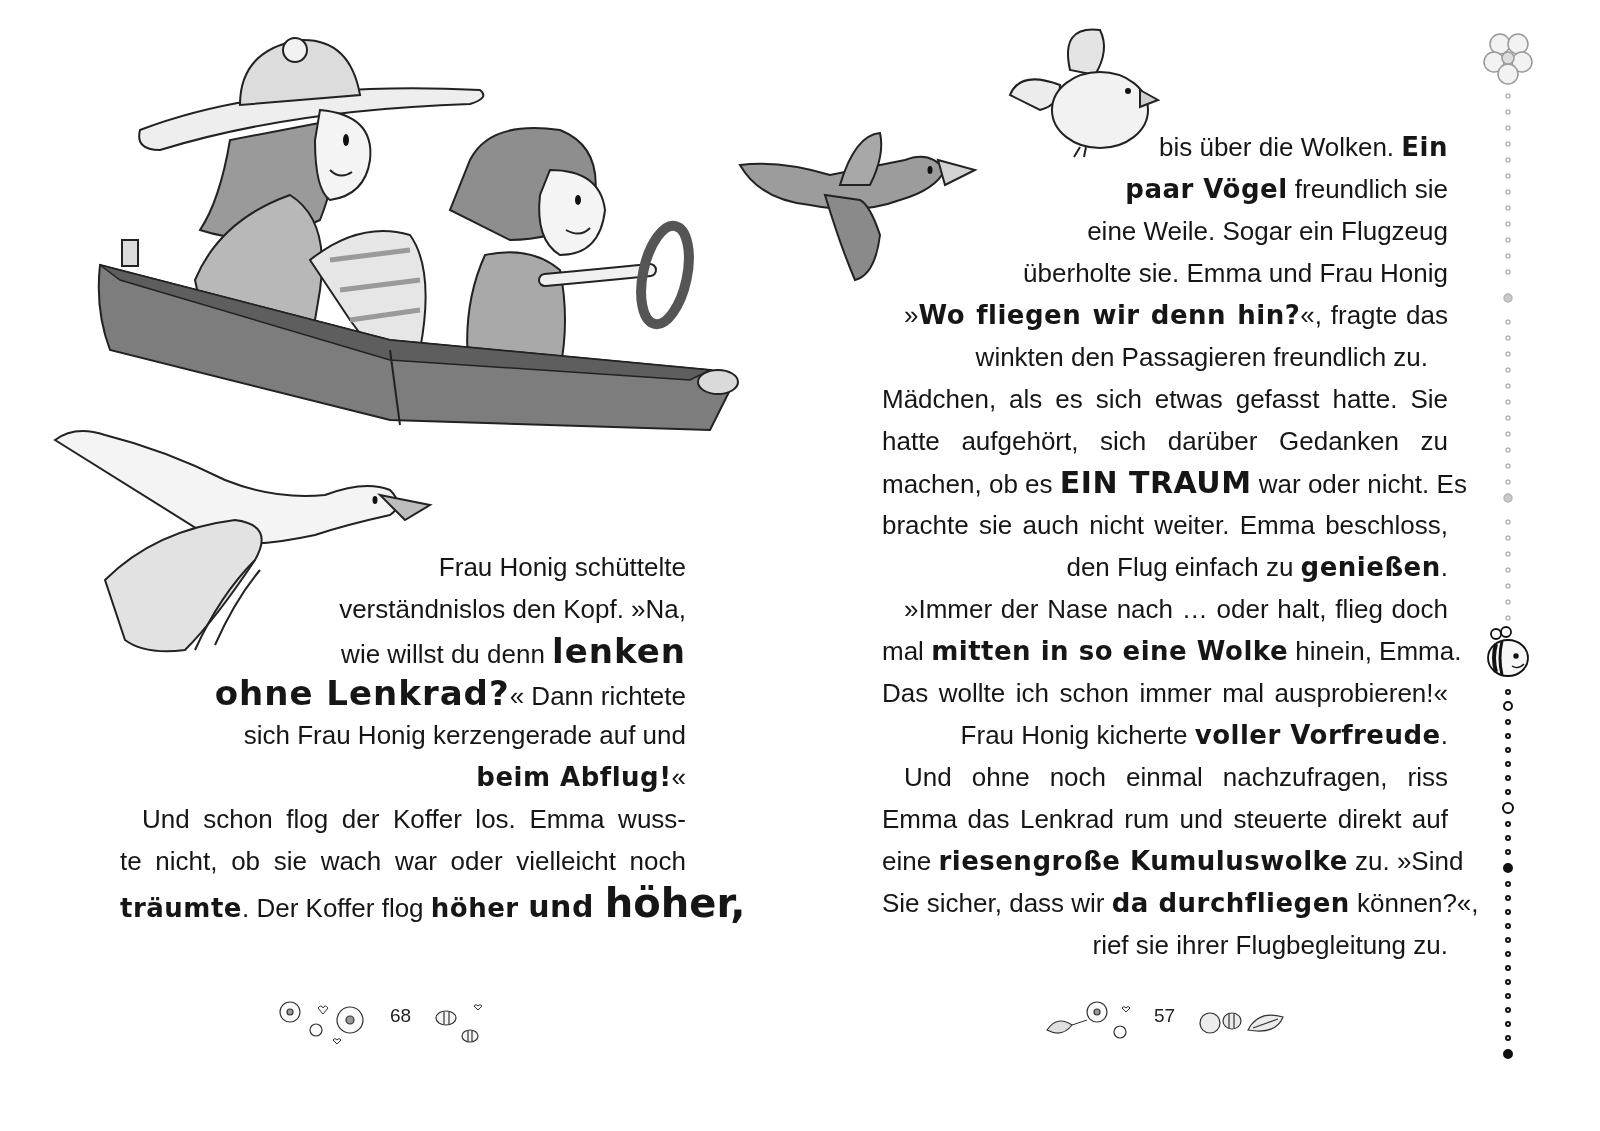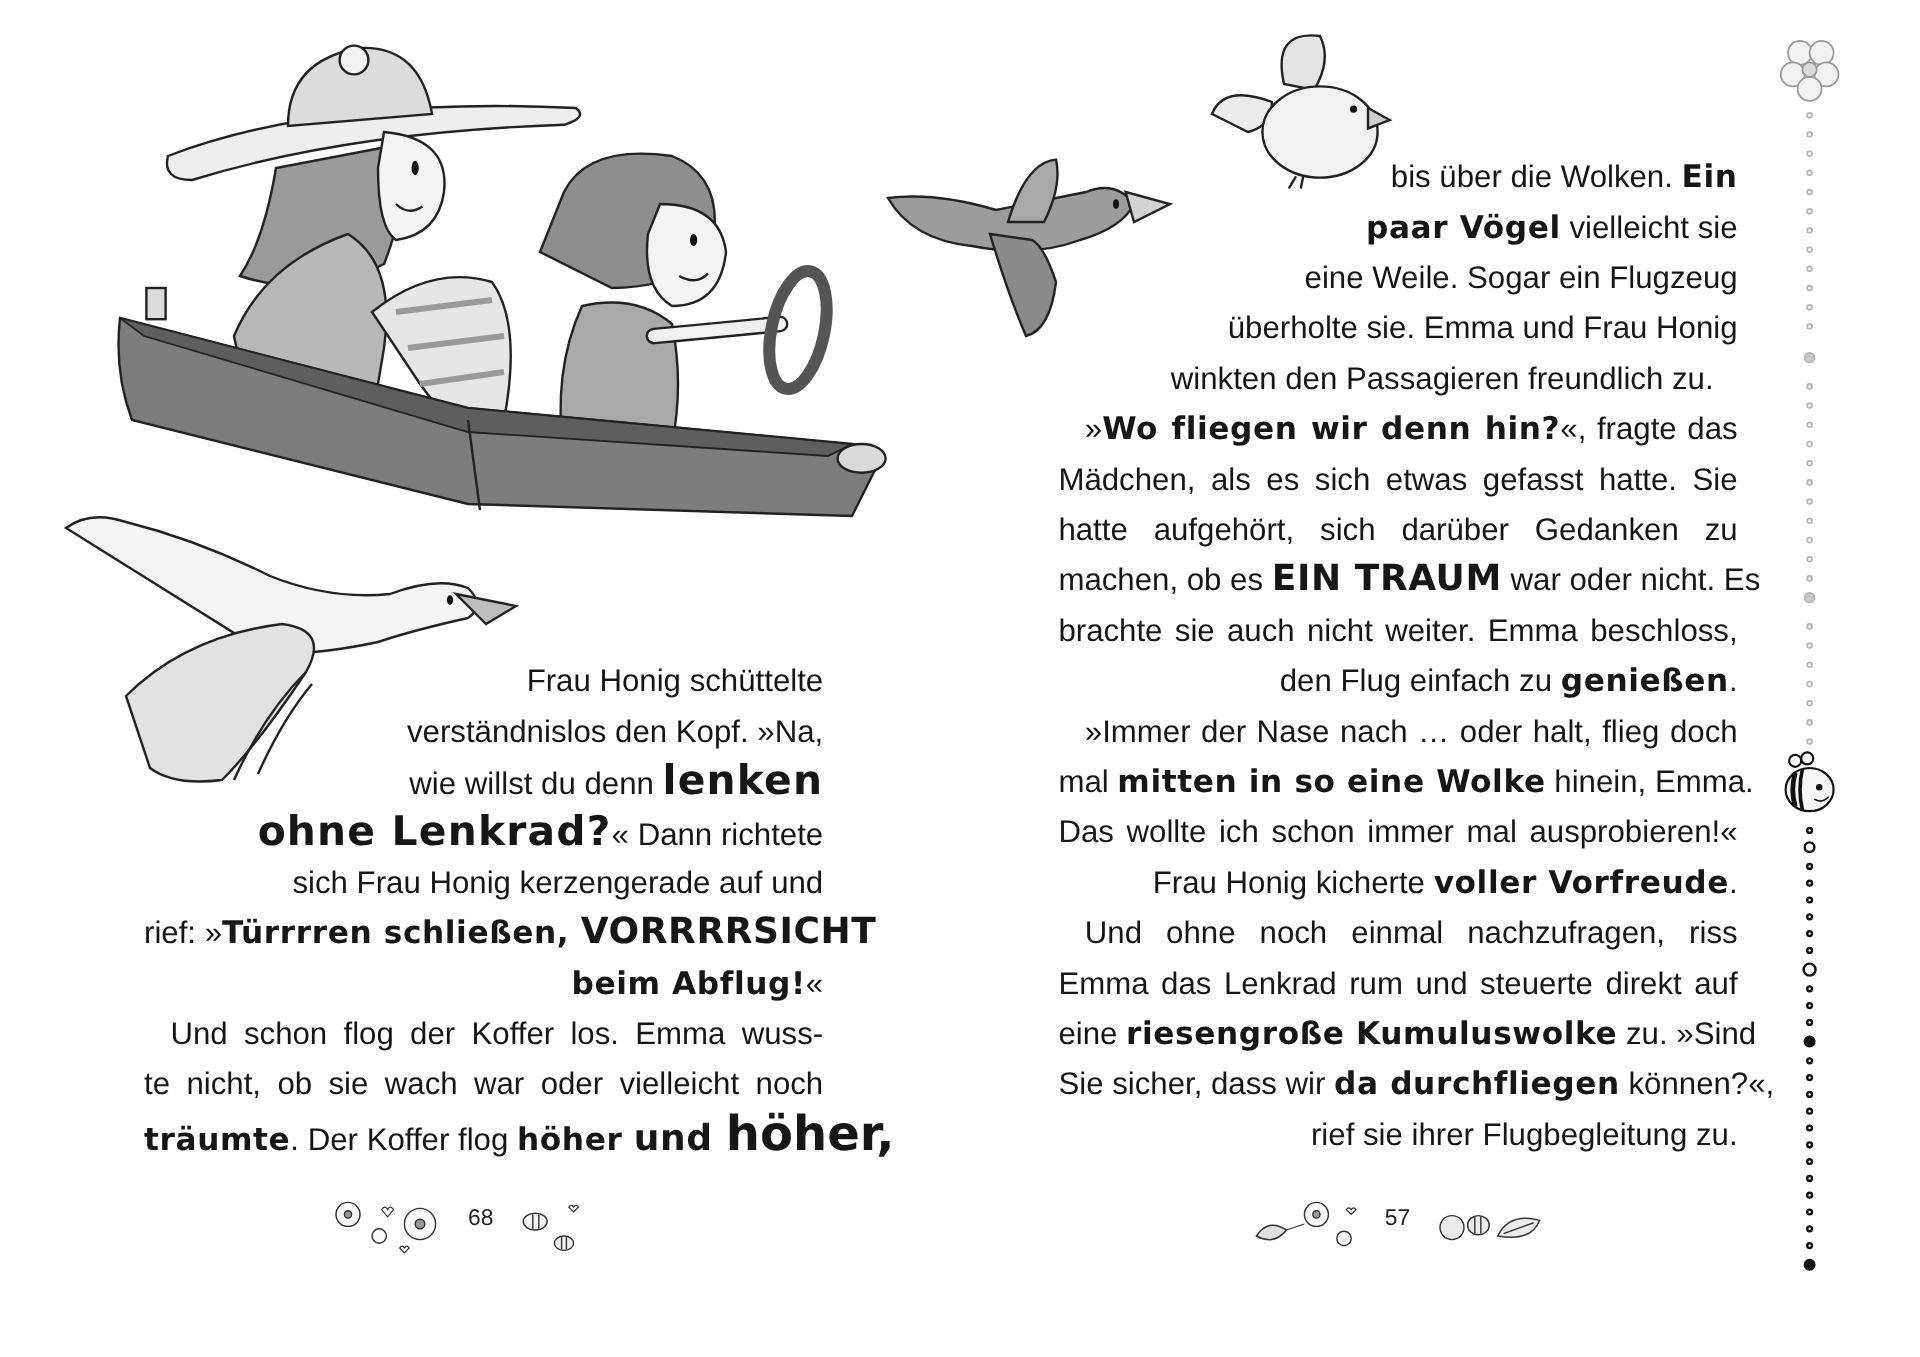--- a/index.html
+++ b/index.html
@@ -84,21 +84,20 @@
       <path d="M150 230 Q 175 175 210 140" fill="none" stroke="#222" stroke-width="2"></path>
       <path d="M170 225 Q 190 180 215 150" fill="none" stroke="#222" stroke-width="2"></path>
     </svg>
 
     <div class="text-block" style="left:120px; top:546px; width:566px;">
       <span class="line r"><span>Frau Honig schüttelte</span></span>
       <span class="line r"><span>verständnislos den Kopf. »Na,</span></span>
       <span class="line r"><span>wie willst du denn </span><span class="em-big">lenken</span></span>
       <span class="line r"><span class="em-big">ohne Lenkrad?</span><span>« Dann richtete</span></span>
       <span class="line r"><span>sich Frau Honig kerzengerade auf und</span></span>
-      <span class="line j"><span>rief: »</span><span class="em">Türrrren schließen, </span><span class="em-caps">VORRRRSICHT</span></span>
       <span class="line l"><span class="em">beim Abflug!</span><span>«</span></span>
       <span class="line j indent"><span>Und schon flog der Koffer los. Emma wuss-</span></span>
       <span class="line j"><span>te nicht, ob sie wach war oder vielleicht noch</span></span>
       <span class="line j"><span class="em">träumte</span><span>. Der Koffer flog </span><span class="em">höher </span><span class="em-caps">und </span><span class="em-huge">höher,</span></span>
     </div>
 
     <svg class="deco" style="left:278px; top:1000px;" width="100" height="45" viewBox="0 0 100 45">
       <g stroke="#333" stroke-width="1.2" fill="#fafafa">
         <circle cx="12" cy="12" r="10"></circle>
           <circle cx="12" cy="12" r="3" fill="#999"></circle>
@@ -137,25 +136,25 @@
     <svg class="illus" style="left:-50px; top:125px;" width="250" height="160" viewBox="0 0 250 160">
       <path d="M10 40 Q 50 35 100 50 Q 150 40 175 35 Q 200 25 215 45 Q 205 65 170 75 Q 130 90 80 80 Q 30 75 10 40 Z" fill="#9c9c9c" stroke="#222" stroke-width="2"></path>
       <path d="M208 35 L 245 45 L 215 60 Z" fill="#d2d2d2" stroke="#222" stroke-width="2"></path>
       <ellipse cx="200" cy="45" rx="2.5" ry="4" fill="#111"></ellipse>
       <path d="M95 70 Q 110 120 125 155 Q 145 150 150 110 Q 140 80 130 75 Z" fill="#8a8a8a" stroke="#222" stroke-width="2"></path>
       <path d="M110 60 Q 125 10 150 8 Q 155 30 140 60 Z" fill="#a8a8a8" stroke="#222" stroke-width="2"></path>
     </svg>
 
     <div class="text-block" style="left:102px; top:126px; width:566px;">
       <span class="line r"><span>bis über die Wolken. </span><span class="em">Ein</span></span>
-      <span class="line r"><span class="em">paar Vögel</span><span> vielleicht sie</span></span>
+      <span class="line r"><span class="em">paar Vögel</span><span> freundlich sie</span></span>
       <span class="line r"><span>eine Weile. Sogar ein Flugzeug</span></span>
       <span class="line r"><span>überholte sie. Emma und Frau Honig</span></span>
+      <span class="line j indent"><span>»</span><span class="em">Wo fliegen wir denn hin?</span><span>«, fragte das</span></span>
       <span class="line r" style="padding-right:20px;"><span>winkten den Passagieren freundlich zu.</span></span>
-      <span class="line j indent"><span>»</span><span class="em">Wo fliegen wir denn hin?</span><span>«, fragte das</span></span>
       <span class="line j"><span>Mädchen, als es sich etwas gefasst hatte. Sie</span></span>
       <span class="line j"><span>hatte aufgehört, sich darüber Gedanken zu</span></span>
       <span class="line j"><span>machen, ob es </span><span class="em-caps">EIN TRAUM</span><span> war oder nicht. Es</span></span>
       <span class="line j"><span>brachte sie auch nicht weiter. Emma beschloss,</span></span>
       <span class="line l"><span>den Flug einfach zu </span><span class="em">genießen</span><span>.</span></span>
       <span class="line j indent"><span>»Immer der Nase nach … oder halt, flieg doch</span></span>
       <span class="line j"><span>mal </span><span class="em">mitten in so eine Wolke</span><span> hinein, Emma.</span></span>
       <span class="line j"><span>Das wollte ich schon immer mal ausprobieren!«</span></span>
       <span class="line l"><span>Frau Honig kicherte </span><span class="em">voller Vorfreude</span><span>.</span></span>
       <span class="line j indent"><span>Und ohne noch einmal nachzufragen, riss</span></span>

